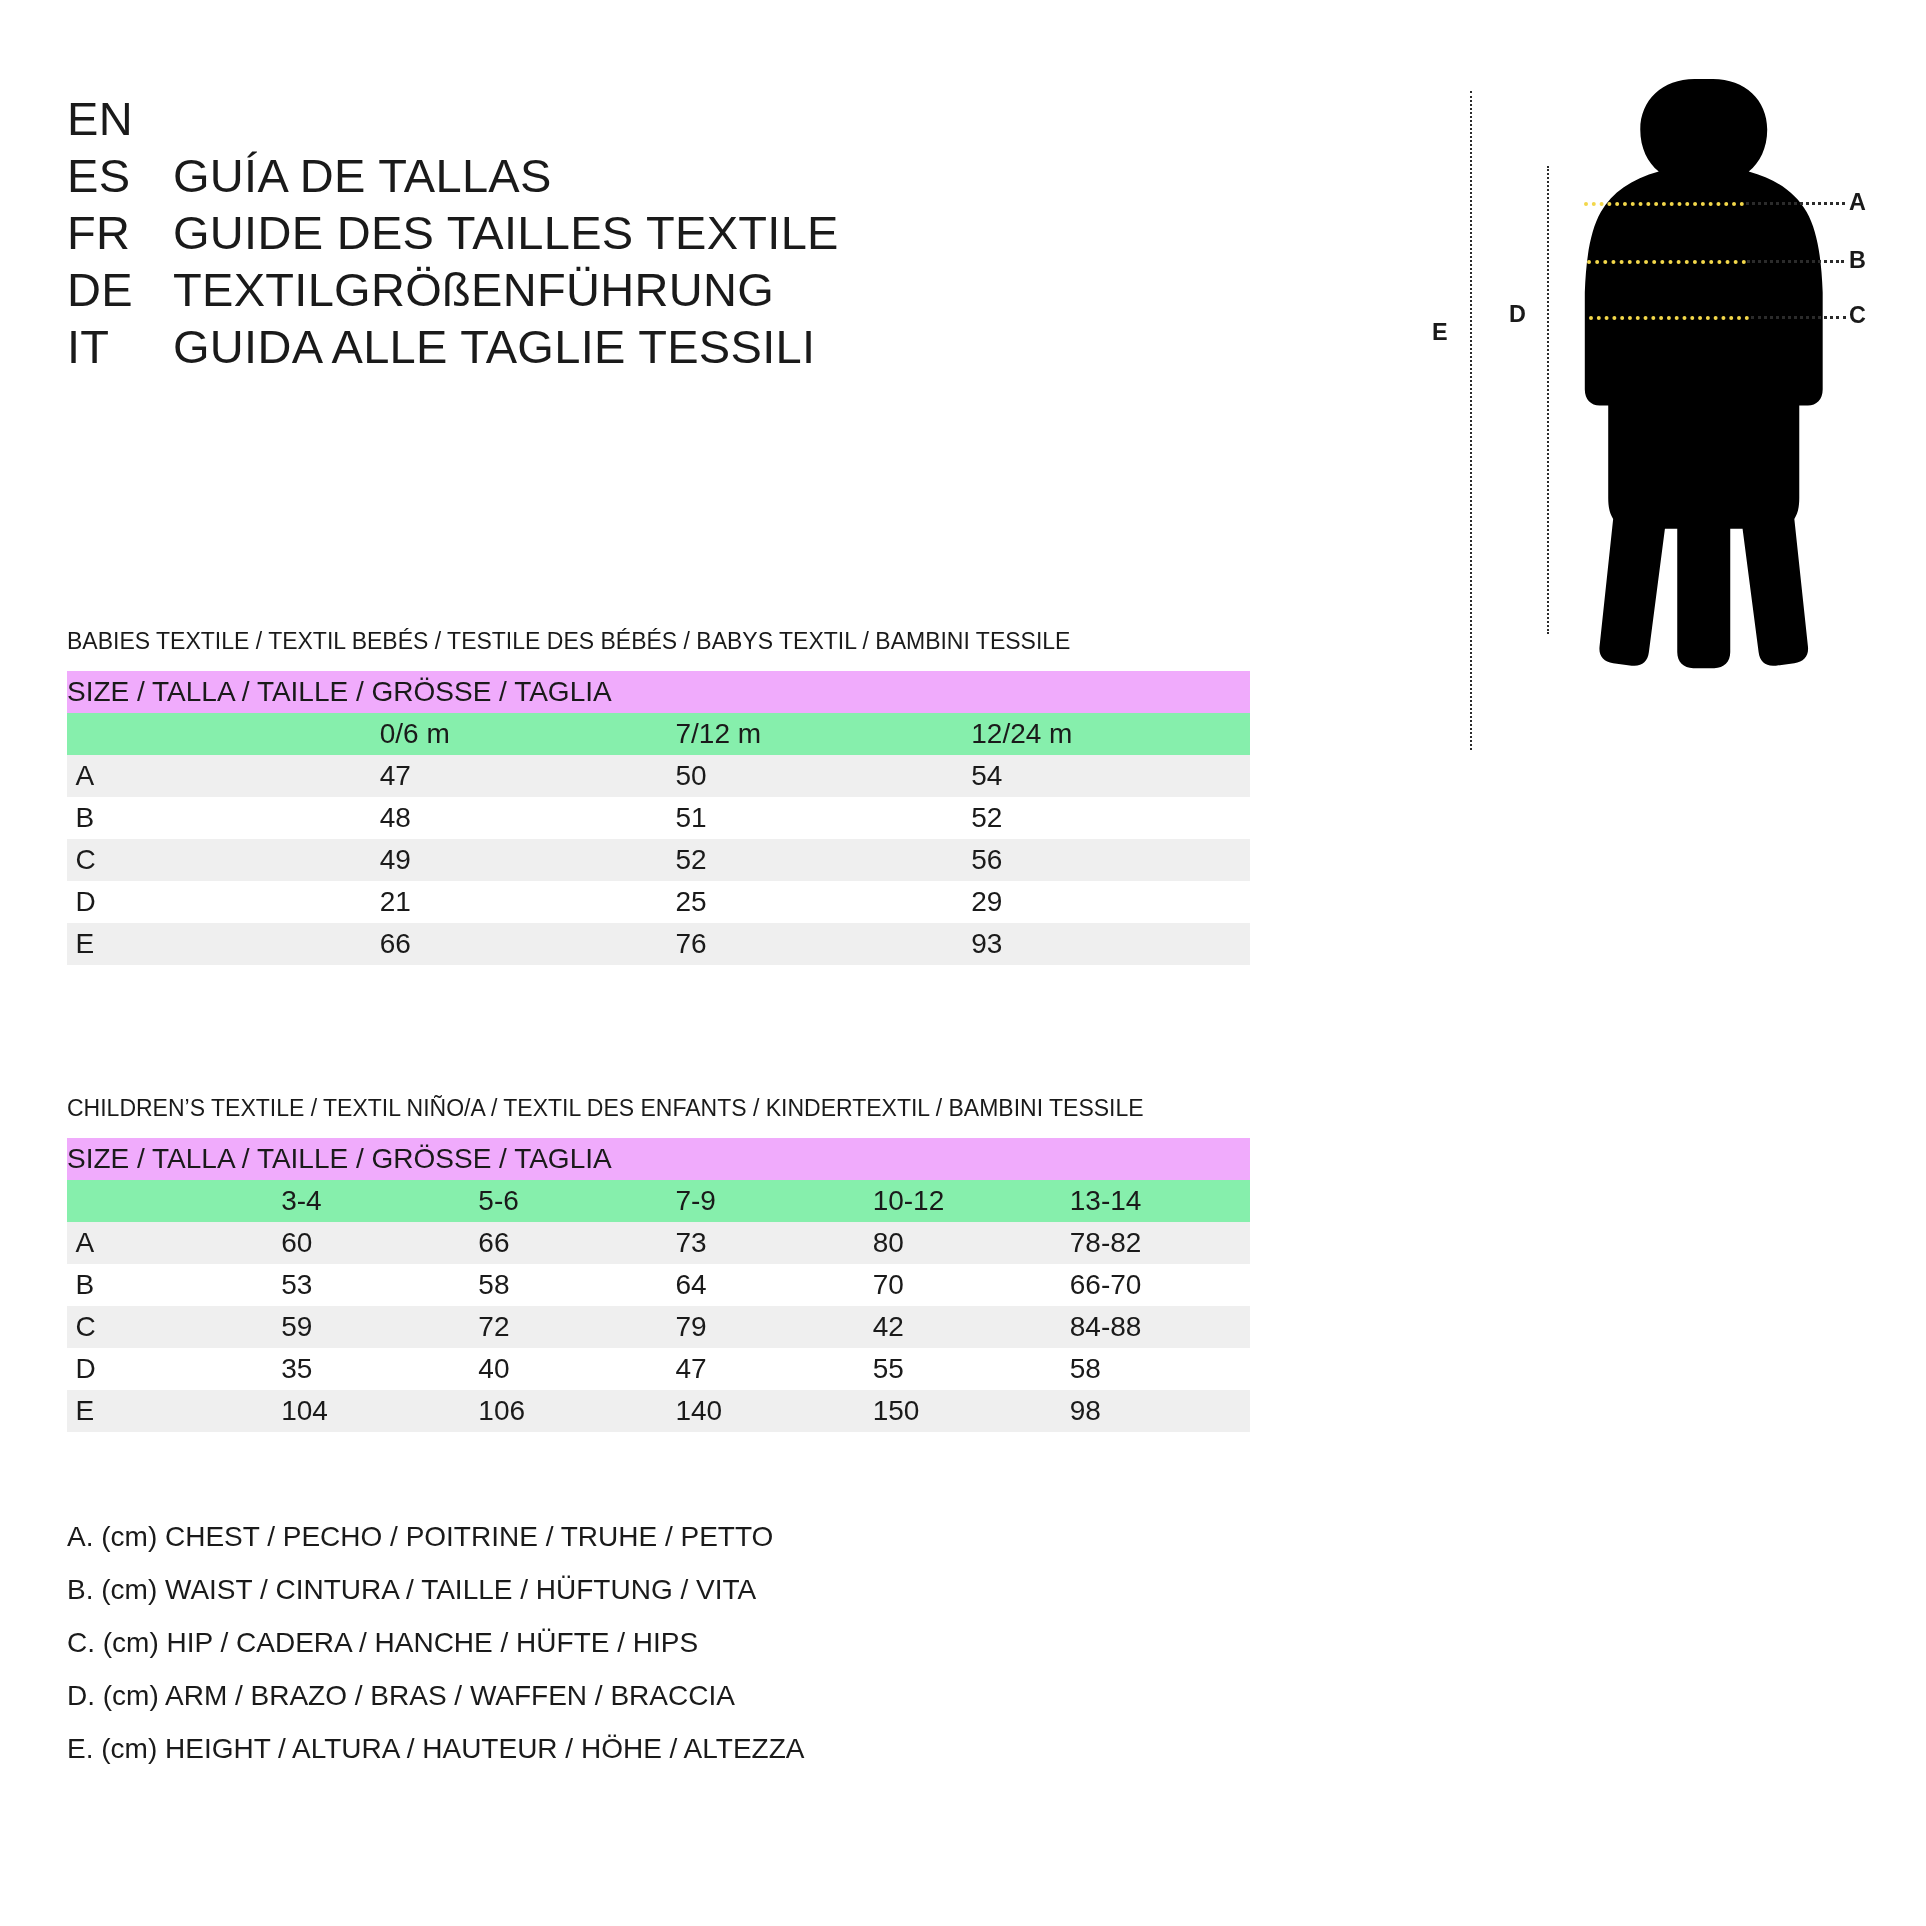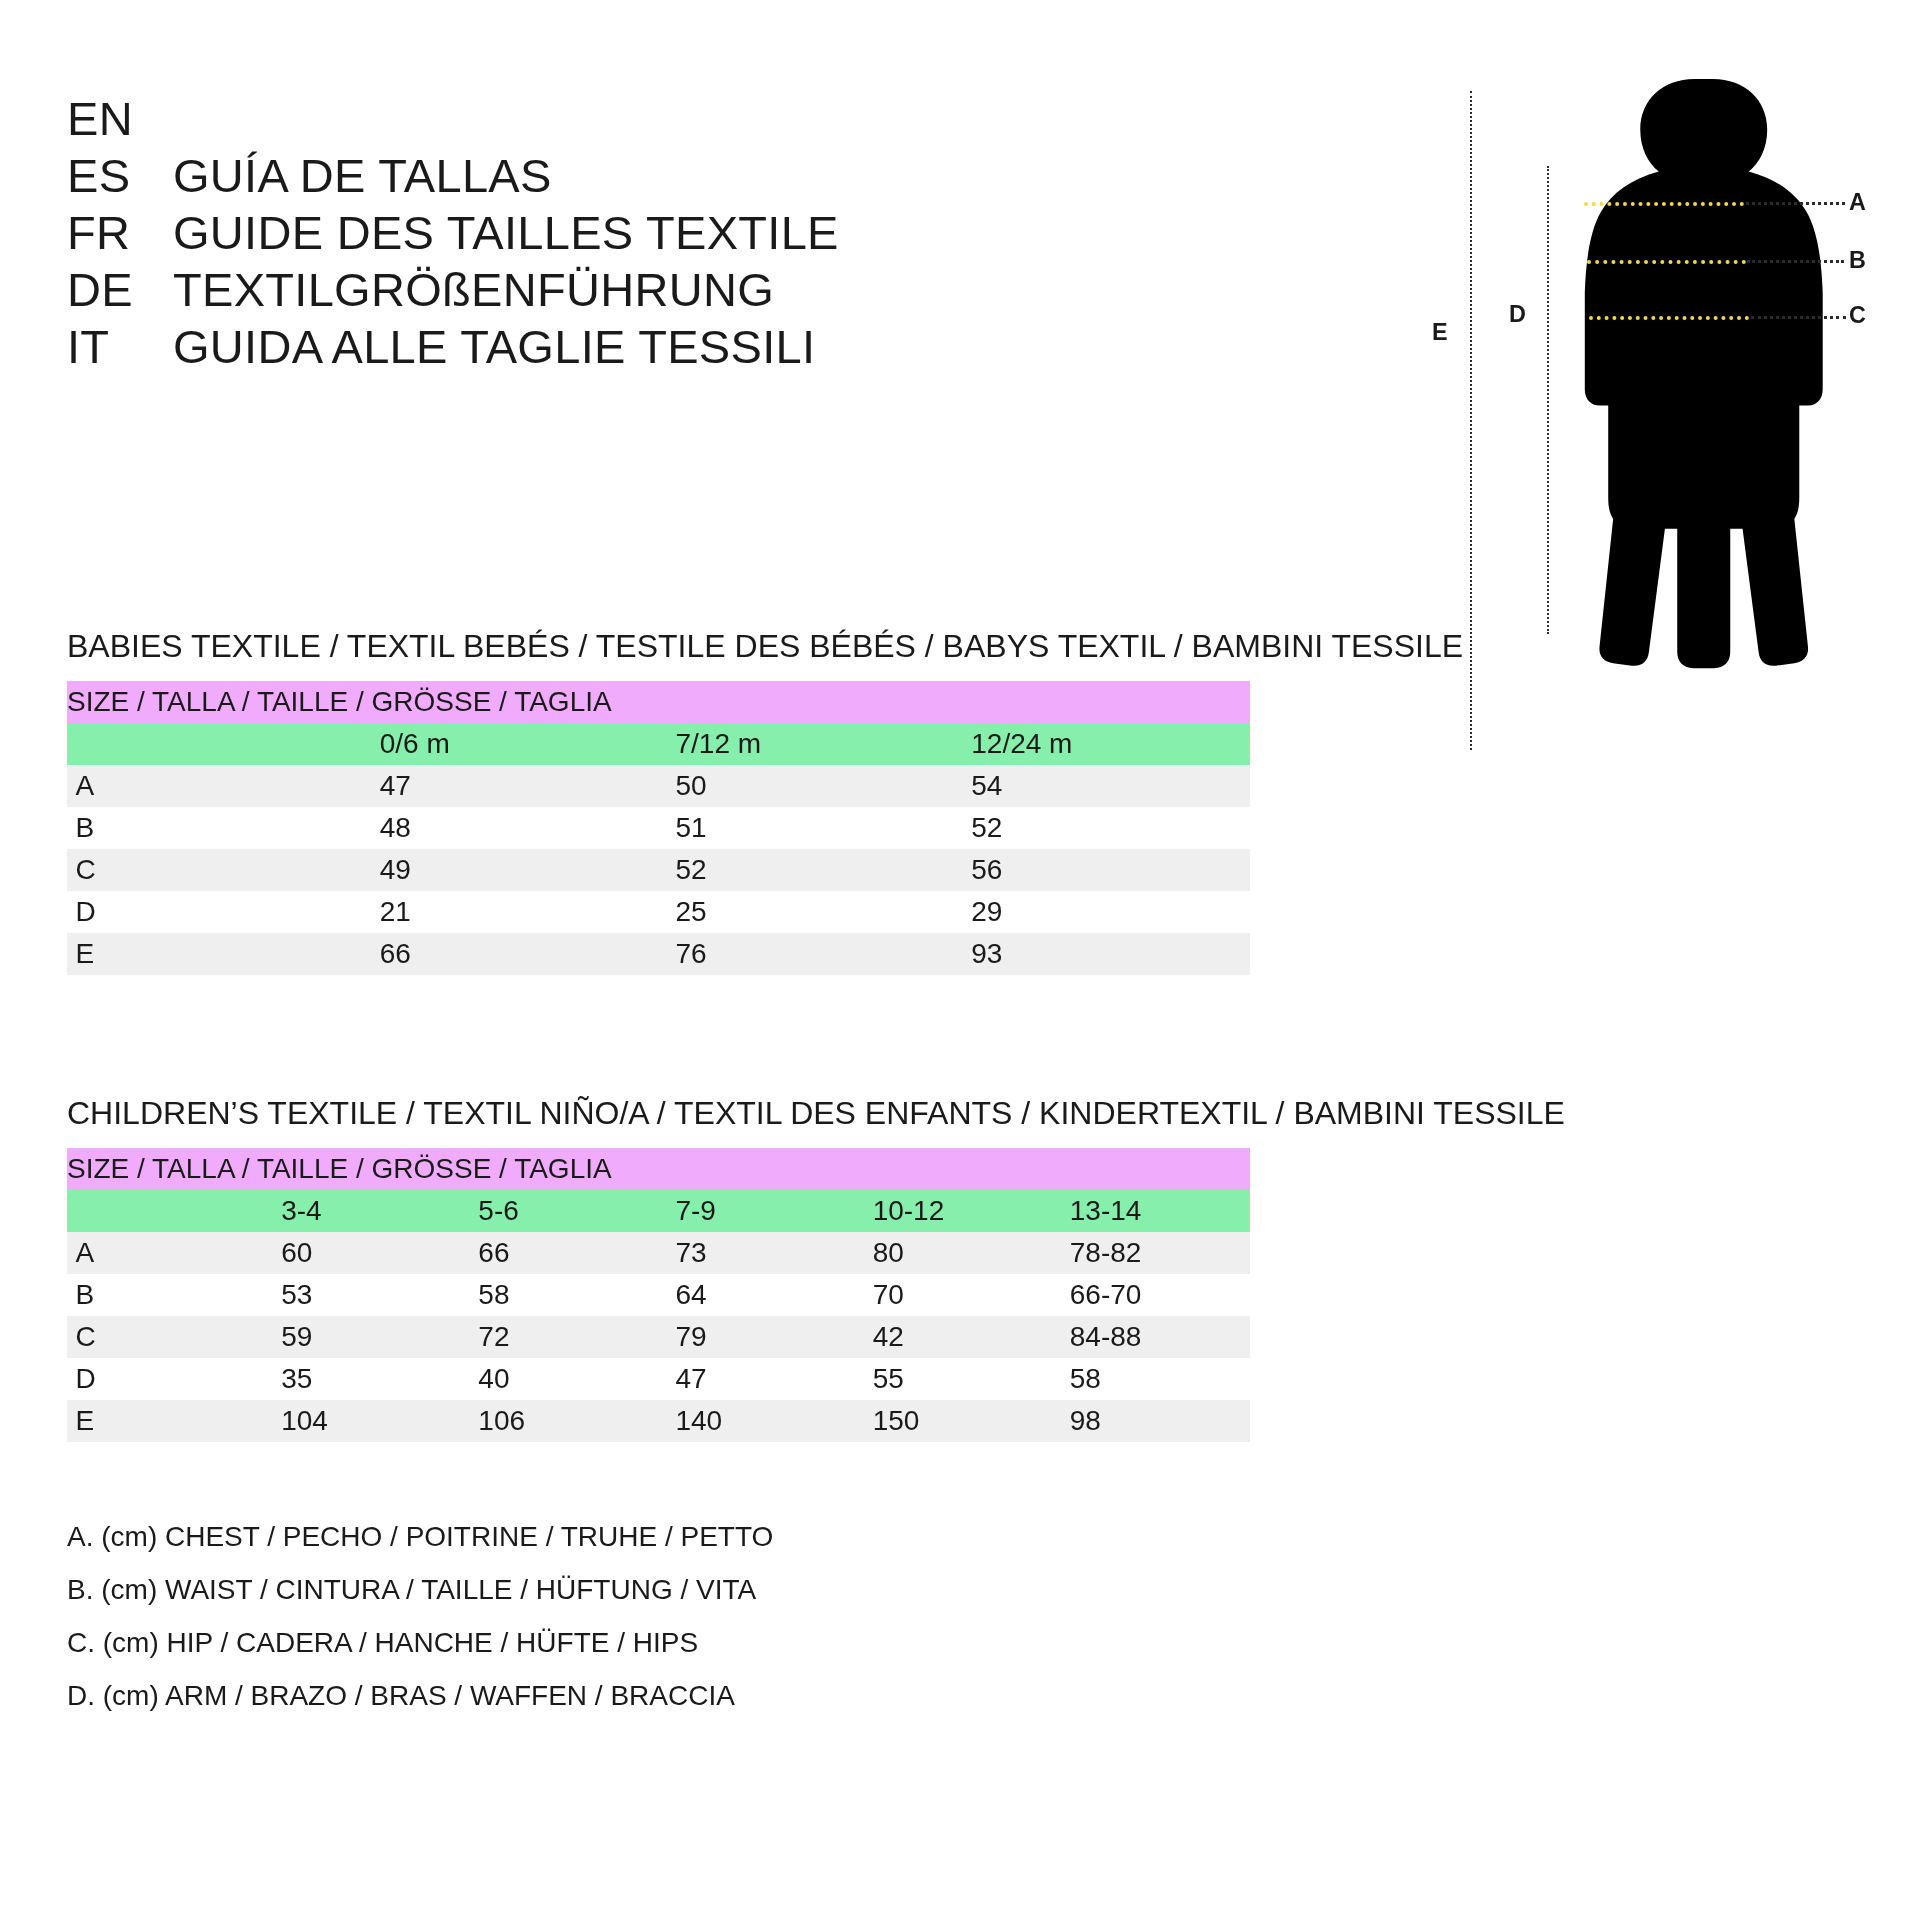--- a/index.html
+++ b/index.html
@@ -104,21 +104,21 @@
   
   .table-block {
     position: absolute;
     left: 67px;
     width: 1183px;
   }
   #babies-block { top: 628px; }
   #children-block { top: 1071px; margin-top: 24px; }
 
   .table-caption {
-    font-size: 32px;
+    font-size: 23px;
     margin-bottom: 16px;
     white-space: nowrap;
   }
   table.size-table {
     border-collapse: collapse;
     width: 1183px;
     table-layout: fixed;
   }
   table.size-table td, table.size-table th {
     font-size: 28px;
@@ -306,14 +306,15 @@
     </tr>
   </tbody>
     </table>
 </div>
 
 <div id="legend">
   <div class="legend-row">A. (cm) CHEST / PECHO / POITRINE / TRUHE / PETTO</div>
   <div class="legend-row">B. (cm) WAIST / CINTURA / TAILLE / HÜFTUNG / VITA</div>
   <div class="legend-row">C. (cm) HIP / CADERA / HANCHE / HÜFTE / HIPS</div>
   <div class="legend-row">D. (cm) ARM / BRAZO / BRAS / WAFFEN / BRACCIA</div>
+  <div class="legend-row">E. (cm) HEIGHT / ALTURA / HAUTEUR / HÖHE / ALTEZZA</div>
 </div>
 
 
 </body></html>

